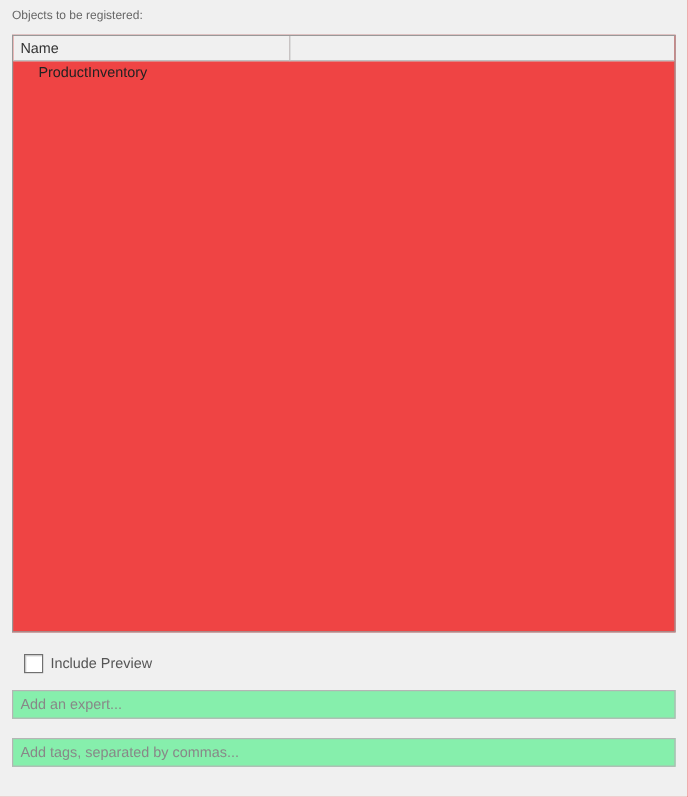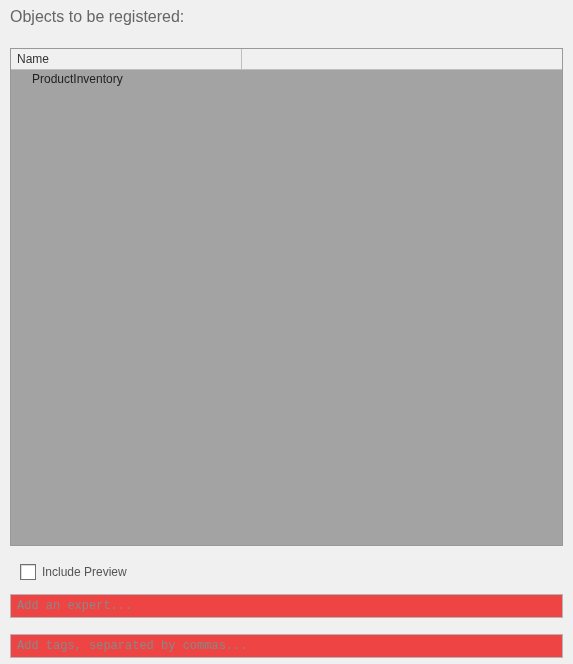--- a/index.html
+++ b/index.html
@@ -11,26 +11,26 @@
       font-family: "Segoe UI", Tahoma, sans-serif;
       font-size: 12px;
       background: #f0f0f0;
       width: 573px;
       height: 664px;
       padding: 8px 10px;
       color: #333;
     }
     .section-label {
       color: #666;
-      font-size: 16px;
-      margin-bottom: 22px;
+      font-size: 10px;
+      margin-bottom: 10px;
     }
     .table-wrap {
       border: 1px solid #999;
-      background: #a3a3a3;
+      background: #ef4444;
       height: 498px;
       overflow: auto;
     }
     table {
       border-collapse: collapse;
       width: 100%;
     }
     th {
       text-align: left;
       font-weight: normal;
@@ -94,24 +94,24 @@
       transform: rotate(-50deg);
     }
     .chk-label {
       color: #555;
       font-size: 12px;
     }
     .text-input {
       display: block;
       width: 100%;
       border: 1px solid #b5b5b5;
-      background: #ef4444;
+      background: #86efac;
       padding: 4px 6px;
       font-size: 12px;
-      font-family: Liberation Mono, monospace;
+      font-family: Liberation Sans, sans-serif;
       color: #333;
       margin-bottom: 16px;
     }
     .text-input::placeholder {
       color: #888;
     }
   </style>
 </head>
 <body>
 

